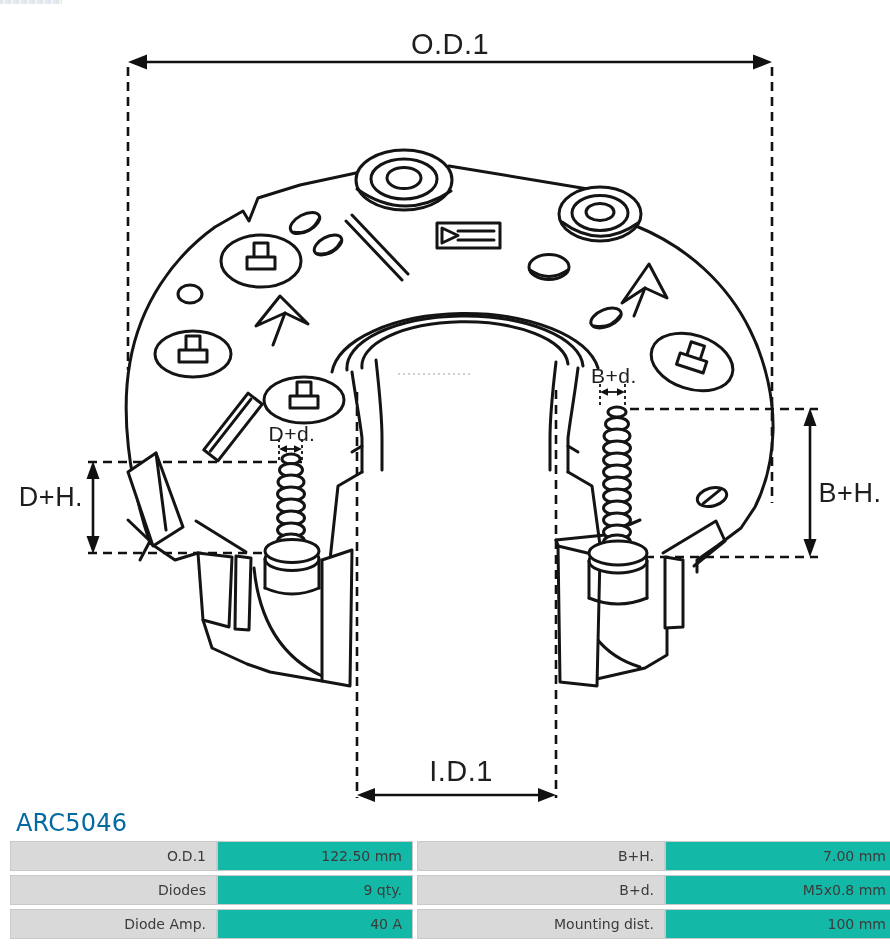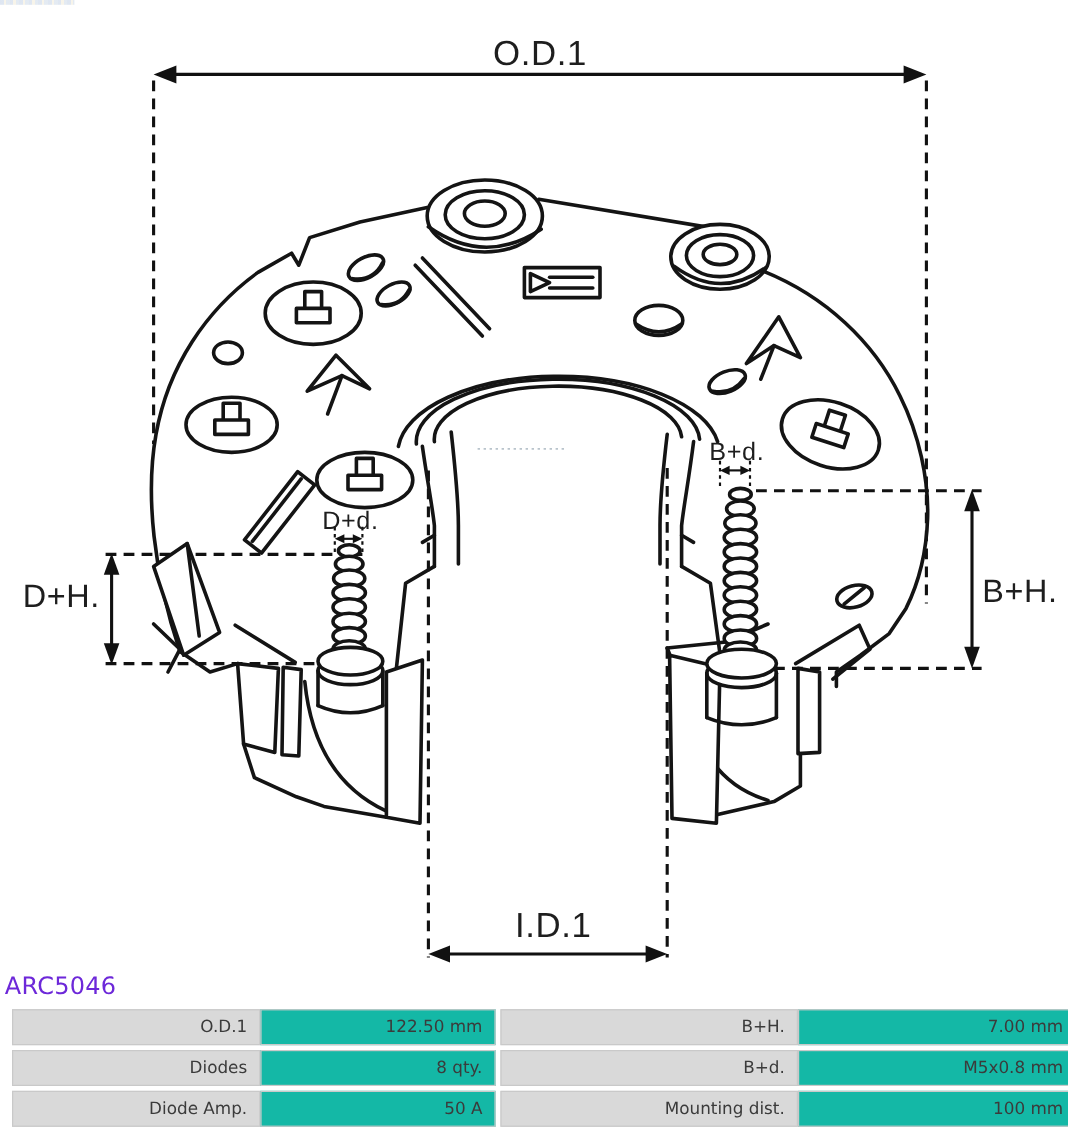--- a/index.html
+++ b/index.html
@@ -4,21 +4,21 @@
 <style>
   html,body{margin:0;padding:0;background:#ffffff;}
   body{width:890px;height:946px;position:relative;font-family:"DejaVu Sans","Liberation Sans",sans-serif;}
   .logo-sliver{position:absolute;top:0;left:0;width:62px;height:4px;
     background:repeating-linear-gradient(90deg,#d9e2ef 0 3px,#f6f2e6 3px 5px,#dfe7f0 5px 8px);opacity:.85;}
   .drawing-wrap{position:absolute;top:0;left:0;width:890px;height:810px;}
   svg text{font-family:"Liberation Sans","DejaVu Sans",sans-serif;fill:#1e1e1e;letter-spacing:.5px;}
   .dim-big{font-size:29px;}
   .dim-mid{font-size:27px;}
   .dim-small{font-size:21px;}
-  .part-number{position:absolute;left:4px;top:809px;font-size:20px;color:#6d28d9;letter-spacing:.2px;}
+  .part-number{position:absolute;left:16px;top:809px;font-size:24px;color:#0369a1;letter-spacing:.2px;}
   .spec{position:absolute;left:0;top:841px;width:890px;font-size:14px;color:#3b3b3b;}
   .spec-row{position:absolute;height:30px;}
   .cell{position:absolute;top:0;height:28px;line-height:28px;border:1px solid #c9c9c9;
     text-align:right;padding-right:10px;box-sizing:content-box;}
   .cell.lab{background:#d9d9d9;}
   .cell.val{background:#14b8a6;}
   .c1{left:10px;width:195px;}
   .c2{left:217px;width:184px;}
   .c3{left:417px;width:236px;}
   .c4{left:665px;width:201px;padding-left:19px;}
@@ -258,23 +258,23 @@
 
 <div class="spec">
   <div class="spec-row r0">
     <div class="cell lab c1">O.D.1</div>
     <div class="cell val c2">122.50 mm</div>
     <div class="cell lab c3">B+H.</div>
     <div class="cell val c4">7.00 mm</div>
   </div>
   <div class="spec-row r1">
     <div class="cell lab c1">Diodes</div>
-    <div class="cell val c2">8 qty.</div>
+    <div class="cell val c2">9 qty.</div>
     <div class="cell lab c3">B+d.</div>
     <div class="cell val c4">M5x0.8 mm</div>
   </div>
   <div class="spec-row r2">
     <div class="cell lab c1">Diode Amp.</div>
-    <div class="cell val c2">50 A</div>
+    <div class="cell val c2">40 A</div>
     <div class="cell lab c3">Mounting dist.</div>
     <div class="cell val c4">100 mm</div>
   </div>
 </div>
 
 </body></html>

